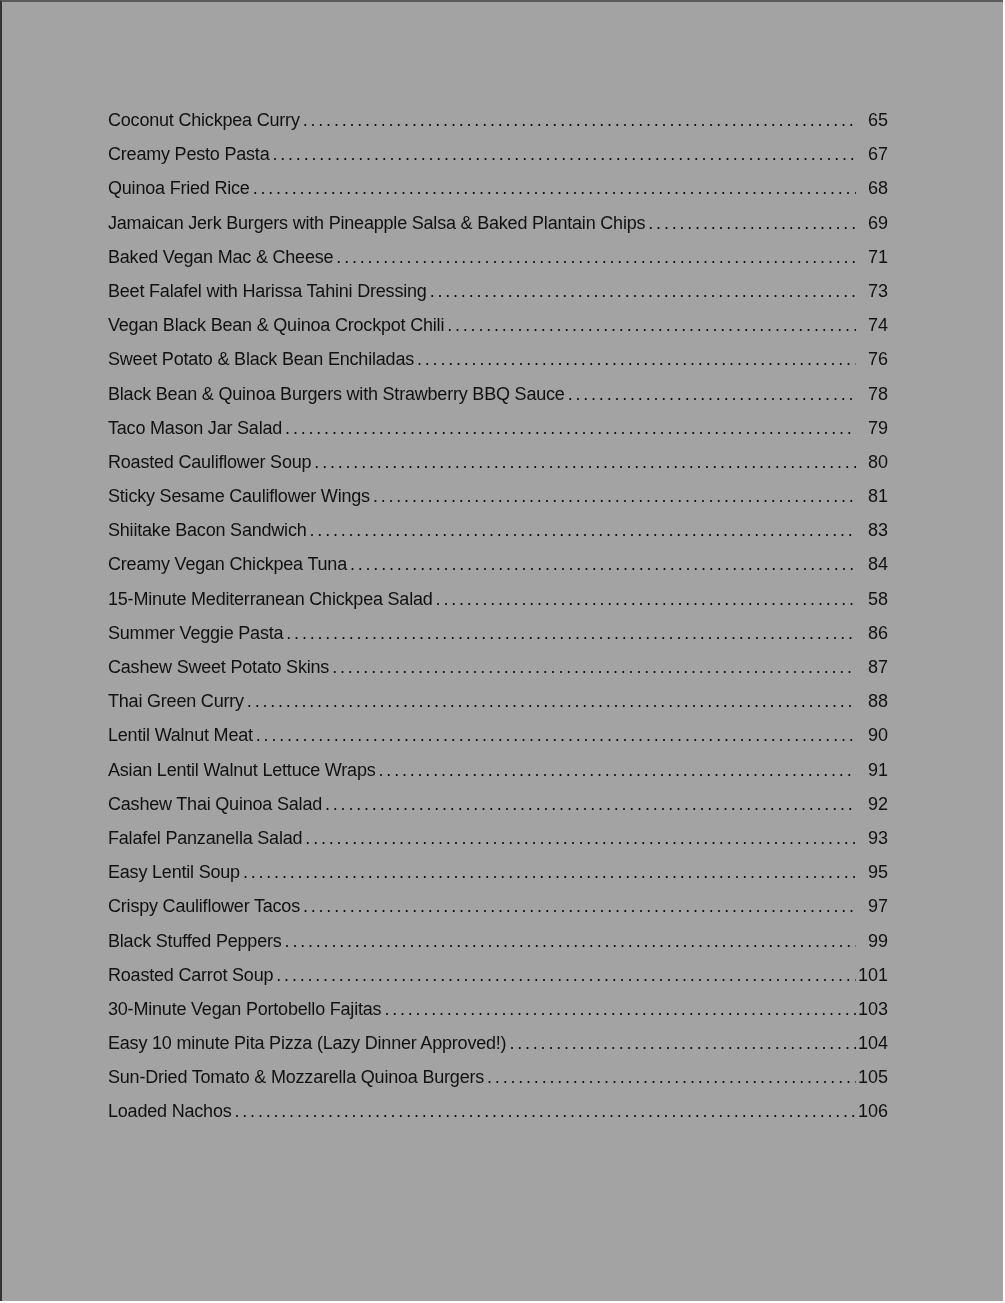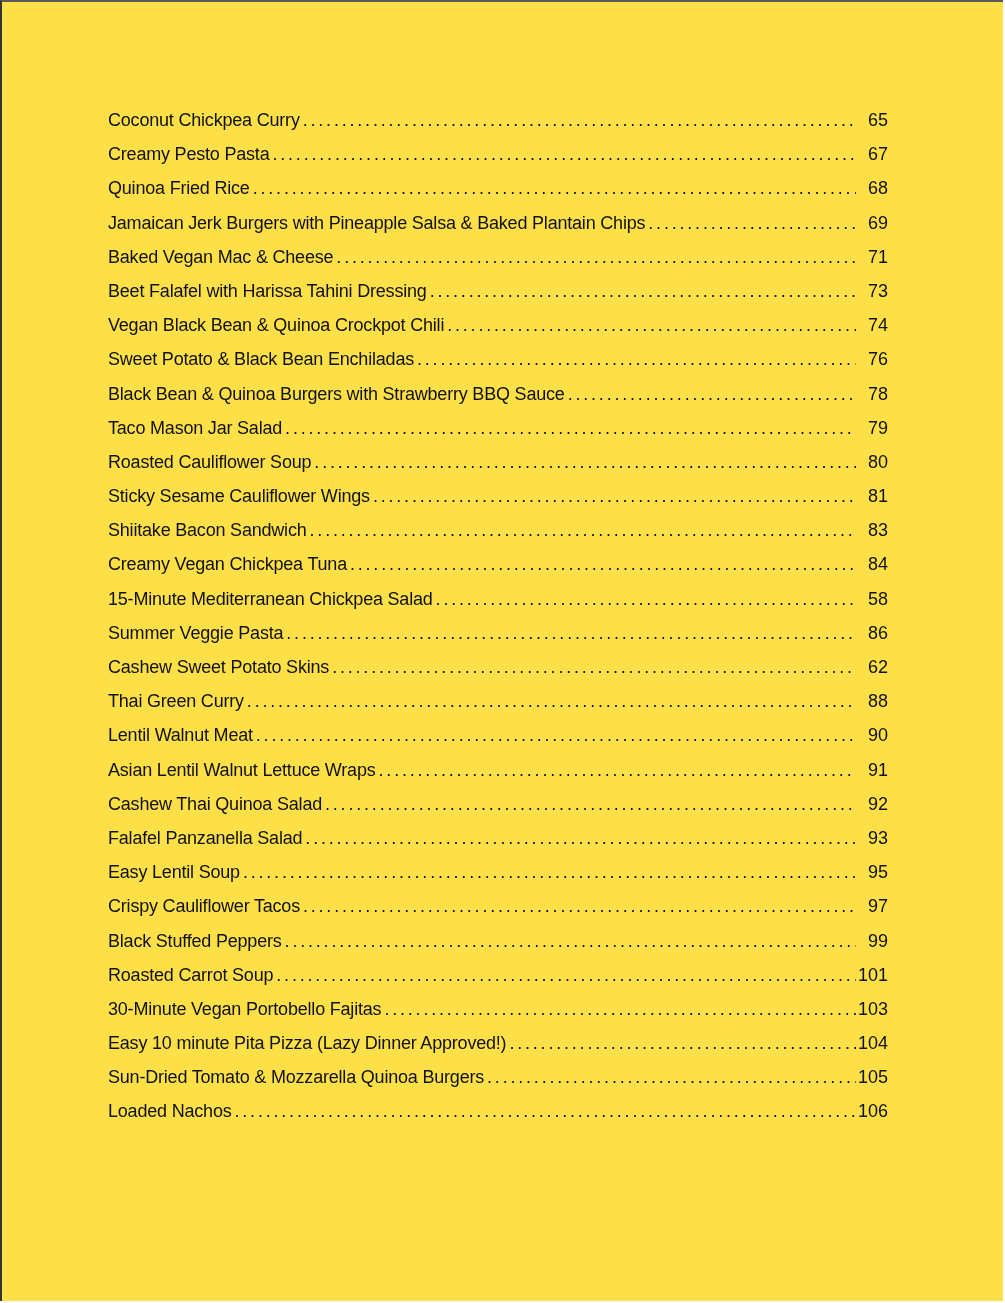--- a/index.html
+++ b/index.html
@@ -2,21 +2,21 @@
 <html><head>
   <meta charset="utf-8">
   <style>
     html, body { margin: 0; padding: 0; background: #ffffff; }
     body { width: 1005px; height: 1303px; overflow: hidden; }
     .page {
       position: relative;
       width: 1003px; height: 1301px;
       border-top: 2px solid #5a5a5a;
       border-left: 2px solid #333333;
-      background: #fde047;
+      background: #a3a3a3;
       box-sizing: border-box;
     }
     .toc {
       position: absolute;
       left: 106px;
       top: 105px;
       width: 780px;
       margin: 0; padding: 0;
       list-style: none;
       font-family: "Liberation Sans", sans-serif;
@@ -126,21 +126,21 @@
     <span class="toc-page">58</span>
   </li>
       <li class="toc-entry">
     <span class="toc-title">Summer Veggie Pasta</span>
     <span class="toc-leader"></span>
     <span class="toc-page">86</span>
   </li>
       <li class="toc-entry">
     <span class="toc-title">Cashew Sweet Potato Skins</span>
     <span class="toc-leader"></span>
-    <span class="toc-page">62</span>
+    <span class="toc-page">87</span>
   </li>
       <li class="toc-entry">
     <span class="toc-title">Thai Green Curry</span>
     <span class="toc-leader"></span>
     <span class="toc-page">88</span>
   </li>
       <li class="toc-entry">
     <span class="toc-title">Lentil Walnut Meat</span>
     <span class="toc-leader"></span>
     <span class="toc-page">90</span>

